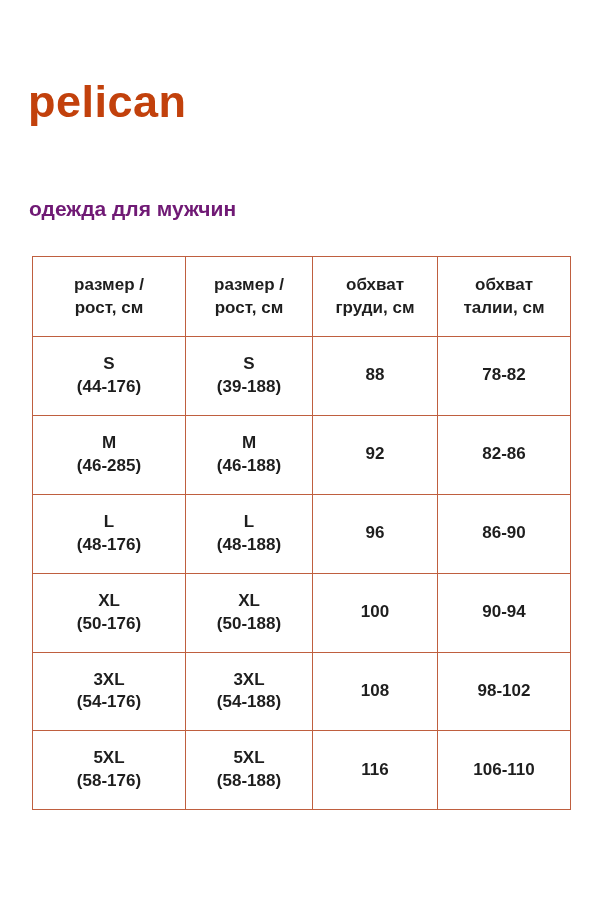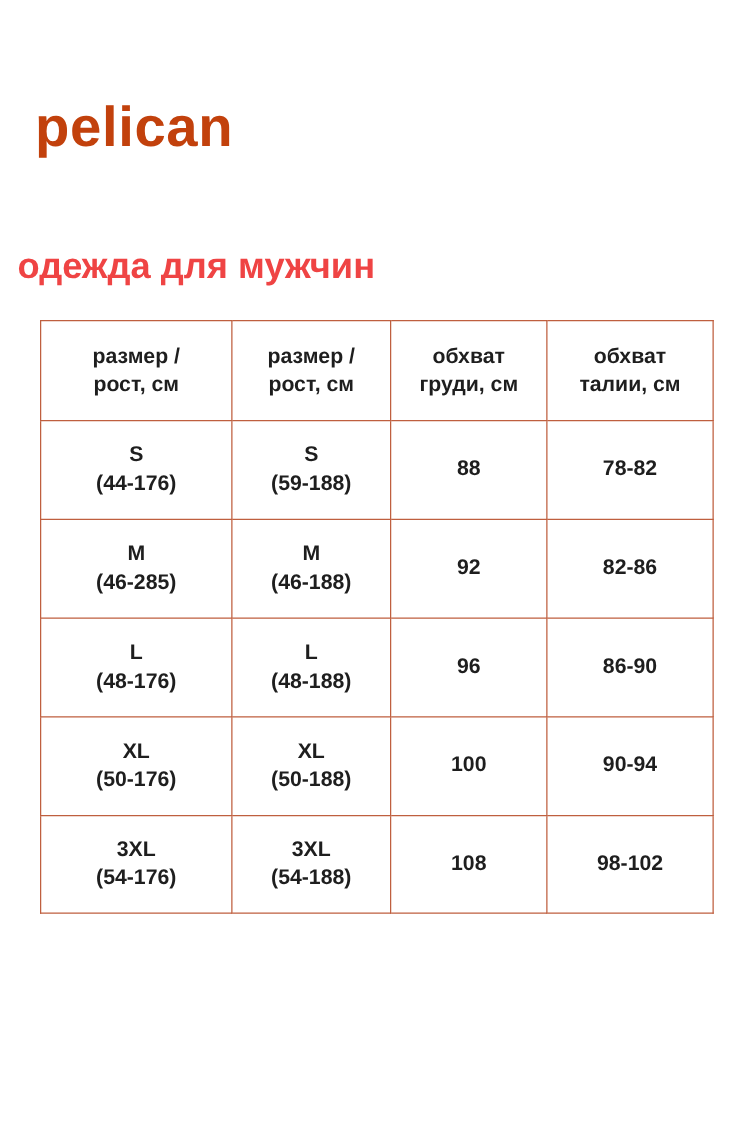--- a/index.html
+++ b/index.html
@@ -18,25 +18,25 @@
     position: absolute;
     left: 28px;
     top: 76px;
     font-size: 45px;
     font-weight: 700;
     letter-spacing: 0.5px;
     color: #c2410c;
   }
   .heading {
     position: absolute;
-    left: 14px;
+    left: 29px;
     top: 197px;
-    font-size: 29px;
+    font-size: 21px;
     font-weight: 700;
-    color: #ef4444;
+    color: #701a75;
   }
   table.size-table {
     position: absolute;
     left: 32px;
     top: 256px;
     width: 538px;
     border-collapse: collapse;
     table-layout: fixed;
     color: #1e1e1e;
   }
@@ -92,21 +92,21 @@
     </tr>
   </thead>
   <tbody>
     <tr>
       <td>
         <div>S</div>
         <div>(44-176)</div>
       </td>
       <td>
         <div>S</div>
-        <div>(59-188)</div>
+        <div>(39-188)</div>
       </td>
       <td>88</td>
       <td>78-82</td>
     </tr>
     <tr>
       <td>
         <div>M</div>
         <div>(46-285)</div>
       </td>
       <td>
@@ -145,14 +145,26 @@
         <div>3XL</div>
         <div>(54-176)</div>
       </td>
       <td>
         <div>3XL</div>
         <div>(54-188)</div>
       </td>
       <td>108</td>
       <td>98-102</td>
     </tr>
+    <tr>
+      <td>
+        <div>5XL</div>
+        <div>(58-176)</div>
+      </td>
+      <td>
+        <div>5XL</div>
+        <div>(58-188)</div>
+      </td>
+      <td>116</td>
+      <td>106-110</td>
+    </tr>
   </tbody>
 </table>
 
 </body></html>

